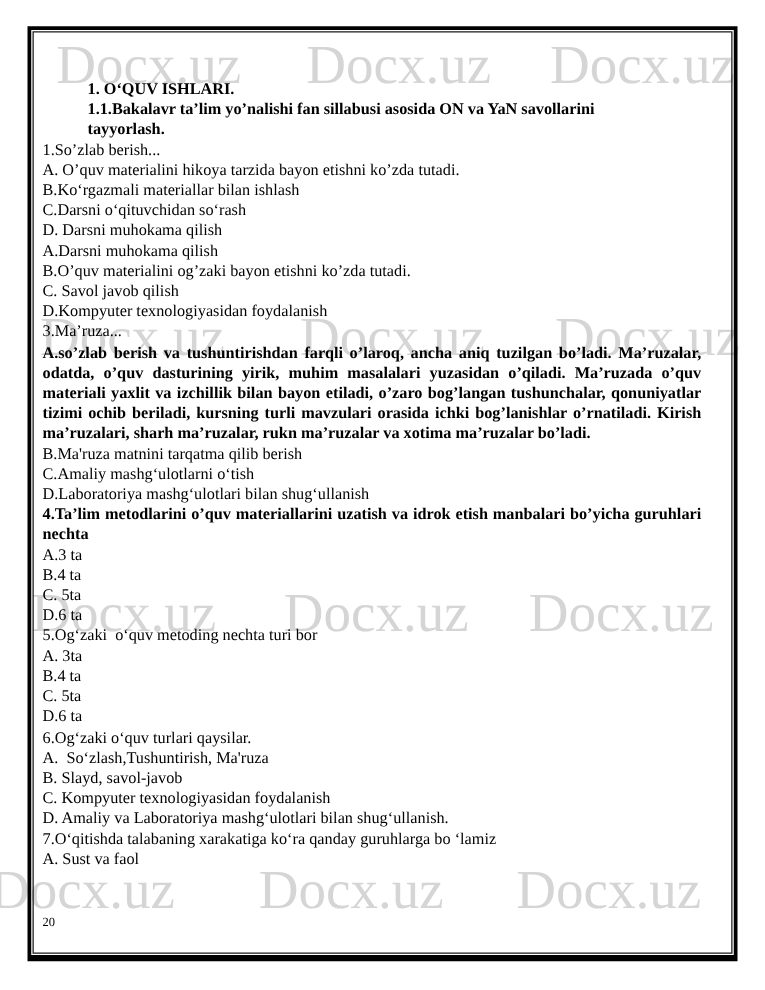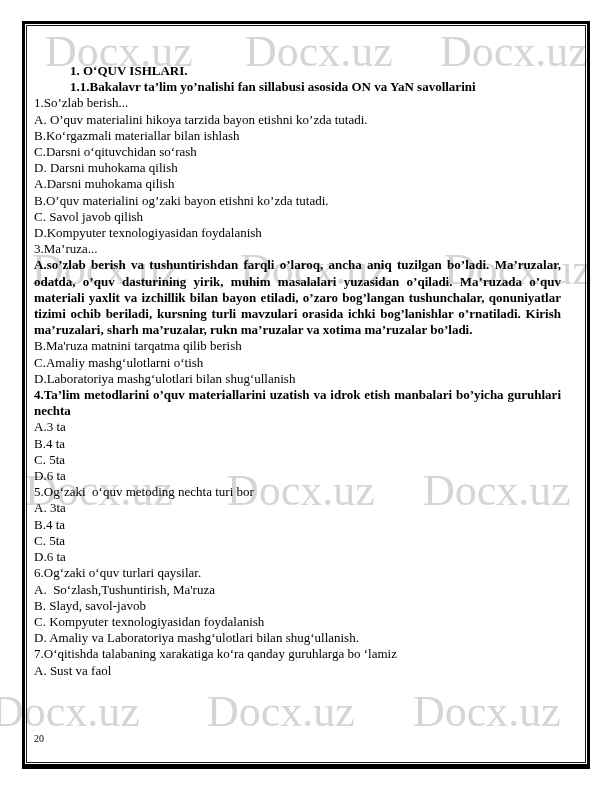--- a/index.html
+++ b/index.html
@@ -85,20 +85,21 @@
 
 <div class="frame">
   <div class="frame-inner"></div>
 </div>
 
 <div class="content">
 
   <div class="titles">
     <div class="t">1. OʻQUV ISHLARI.</div>
     <div class="t">1.1.Bakalavr ta’lim yo’nalishi fan sillabusi asosida ON va YaN savollarini</div>
+    <div class="t">tayyorlash.</div>
   </div>
 
   <div>
     <div class="line">1.So’zlab berish...</div>
     <div class="line">A. O’quv materialini hikoya tarzida bayon etishni ko’zda tutadi.</div>
     <div class="line">B.Koʻrgazmali materiallar bilan ishlash</div>
     <div class="line">C.Darsni oʻqituvchidan soʻrash</div>
     <div class="line">D. Darsni muhokama qilish</div>
   </div>
 

